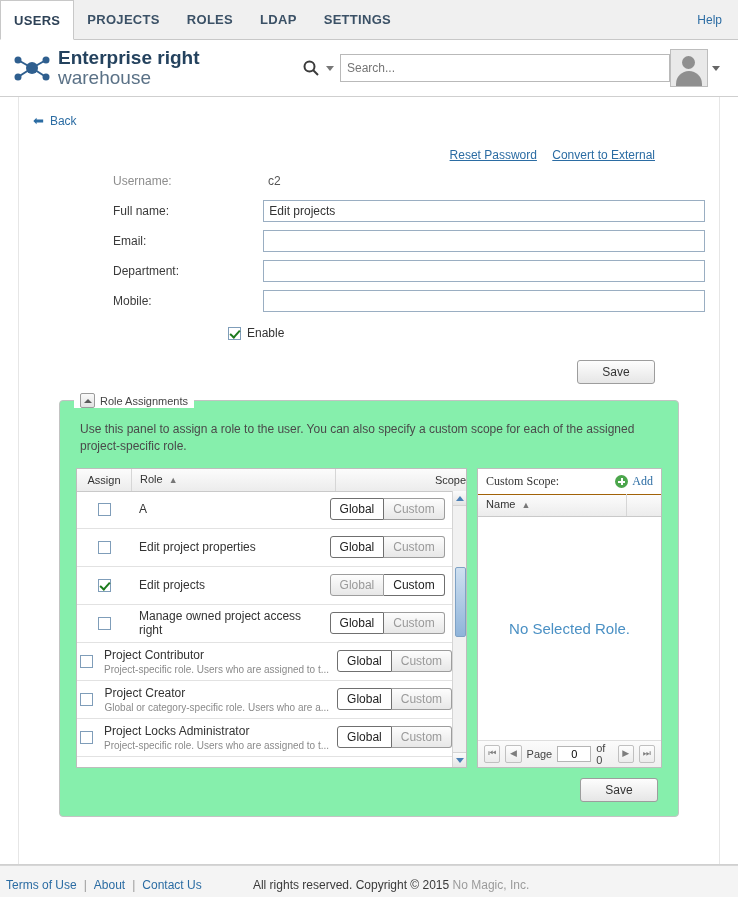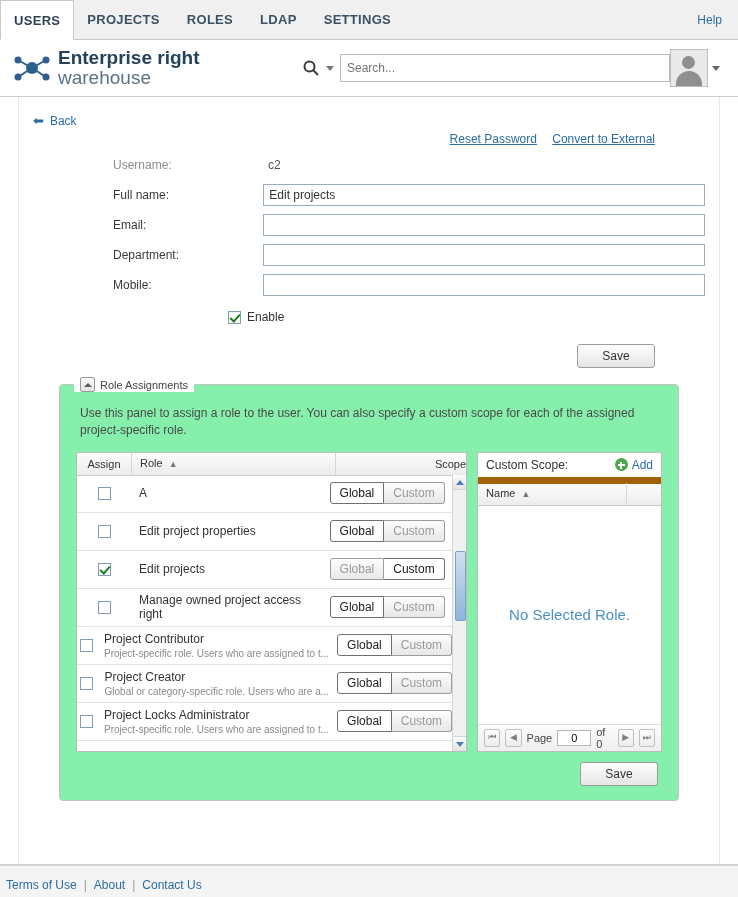--- a/index.html
+++ b/index.html
@@ -191,21 +191,21 @@
   }
 
   .page-title {
     font-size: 23px;
     color: #1d2d3d;
     margin: 14px 0 0 22px;
     font-weight: normal;
   }
 
   .link-row {
-    margin-top: 4px;
+    margin-top: 20px;
     text-align: right;
     padding-right: 50px;
   }
   .link-row a {
     color: #2b6ca3;
     text-decoration: underline;
     font-size: 12px;
     margin-left: 12px;
     cursor: pointer;
   }
@@ -474,21 +474,22 @@
     display: flex;
     flex-direction: column;
     position: relative;
   }
   .scope-head {
     display: flex;
     align-items: center;
     padding: 5px 8px;
     font-size: 12px;
     color: #333;
-    border-bottom: 7px solid #a16207;
+    border-bottom: 1px solid #a16207;
+    font-family: Liberation Serif, serif;
   }
   .add-btn {
     margin-left: auto;
     display: flex;
     align-items: center;
     gap: 4px;
     color: #2b6ca3;
     font-size: 12px;
     cursor: pointer;
   }
@@ -851,13 +852,17 @@
 
  </div>
 </div>
 
 <div class="footer">
   <a>Terms of Use</a>
   <span class="sep">|</span>
   <a>About</a>
   <span class="sep">|</span>
   <a>Contact Us</a>
+  <span class="copyright">
+    <span>All rights reserved. Copyright © 2015</span>
+    <span class="grey">No Magic, Inc.</span>
+  </span>
 </div>
 
 </body></html>

